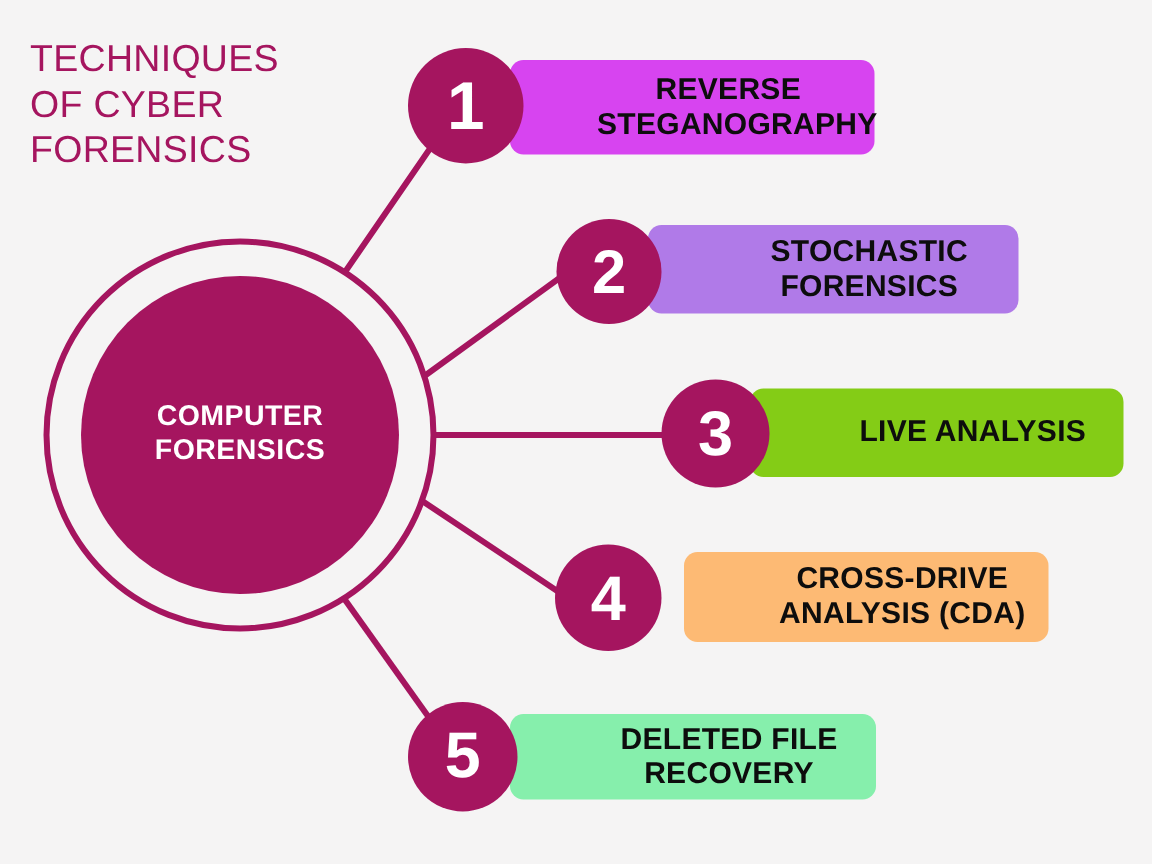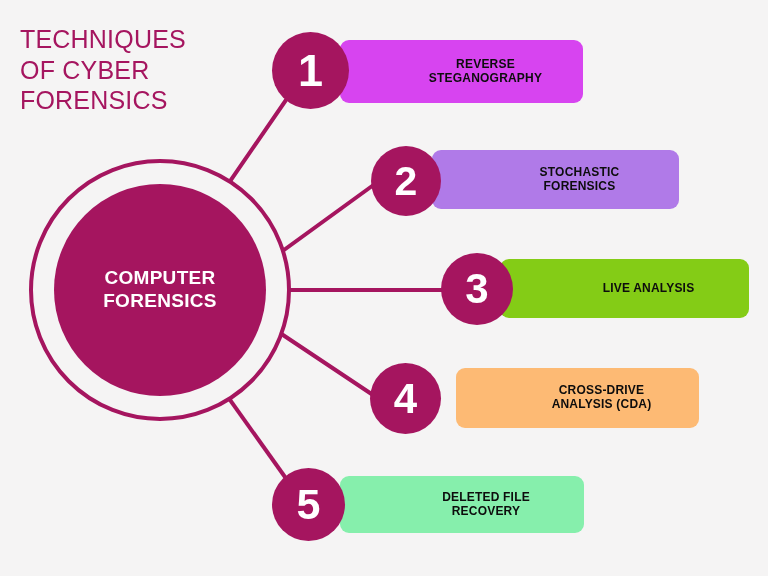--- a/index.html
+++ b/index.html
@@ -86,21 +86,21 @@
   }
   .bar {
     position: absolute;
     border-radius: 9px;
     display: flex;
     align-items: center;
     justify-content: center;
   }
   .bar-label {
     color: #0d0d0d;
-    font-size: 12px;
+    font-size: 20px;
     line-height: 1.15;
     font-weight: bold;
     text-align: center;
     letter-spacing: 0.2px;
     text-transform: uppercase;
     white-space: pre-line;
     padding: 0 10px 0 58px;
     box-sizing: border-box;
     width: 100%;
   }

